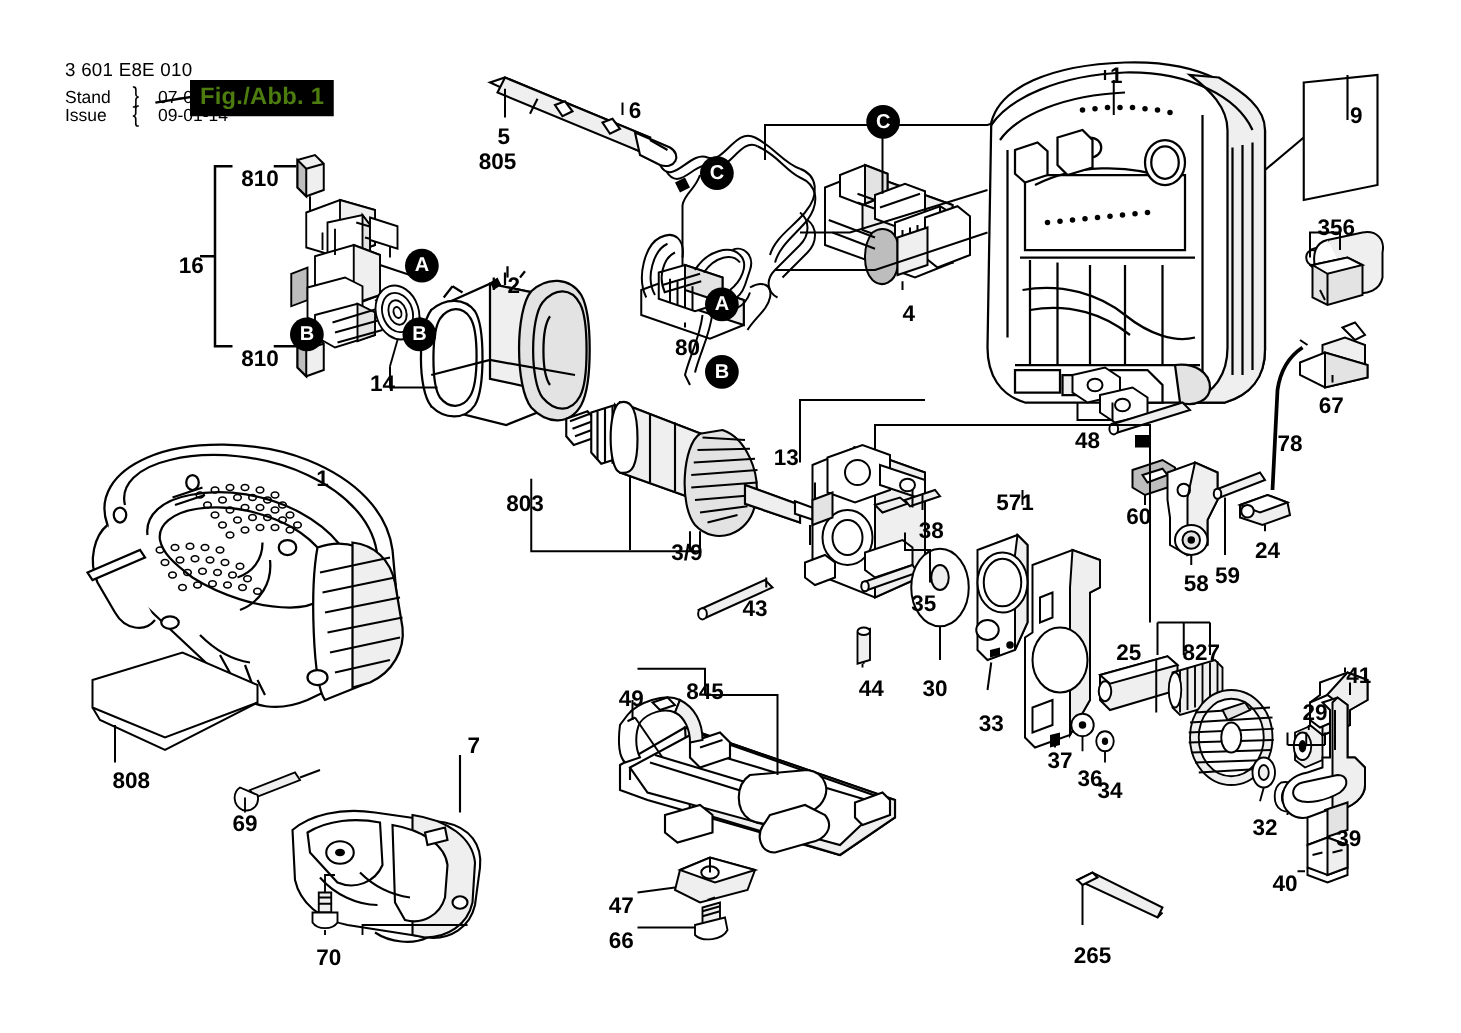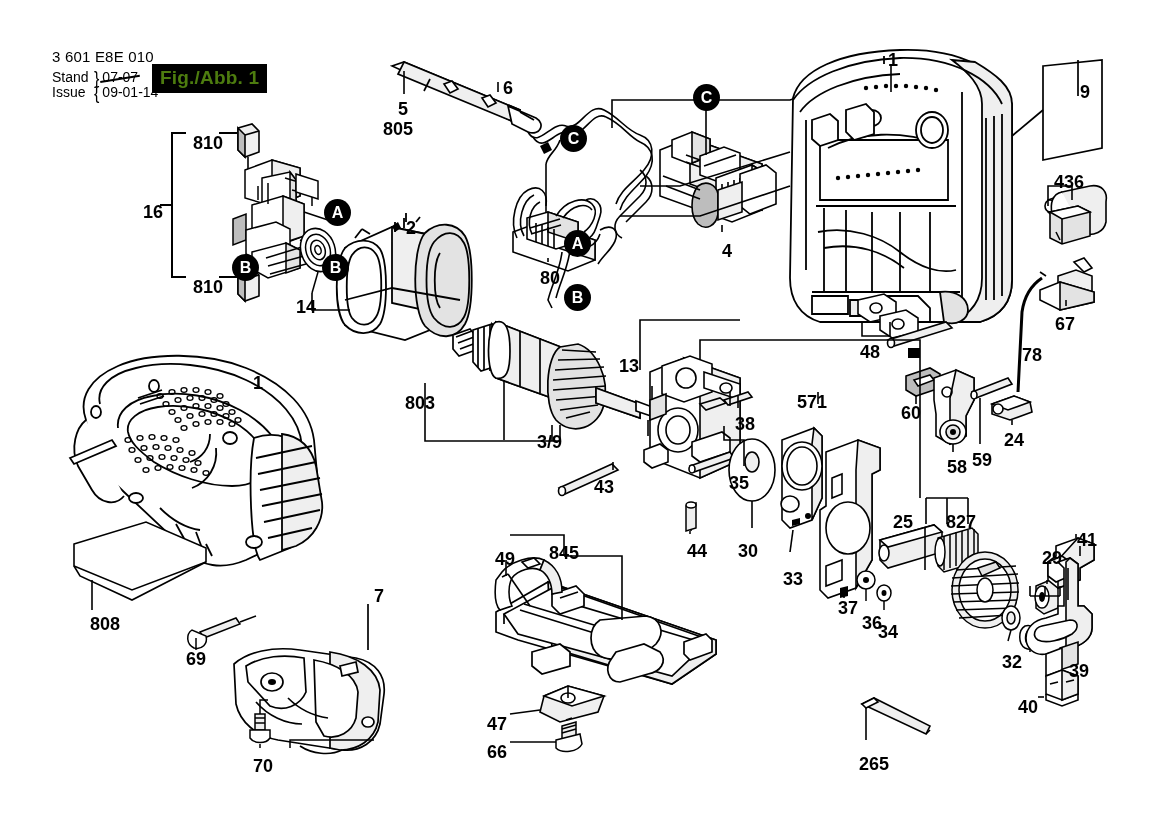--- a/index.html
+++ b/index.html
@@ -3,21 +3,21 @@
 <meta charset="utf-8">
 <style>
   html,body{margin:0;padding:0;background:#fff;}
   body{width:1169px;height:826px;position:relative;overflow:hidden;
        font-family:"Liberation Sans",sans-serif;color:#000;}
   #sheet{position:absolute;left:0;top:0;width:1169px;height:608px;background:#fff;}
   .abs{position:absolute;}
   
   #hdr-partno{left:52px;top:48px;font-size:15px;font-weight:400;letter-spacing:.2px;}
   #hdr-rows{left:52px;top:70px;font-size:14px;line-height:15px;}
-  .hrow{display:flex;align-items:flex-start;height:15px;white-space:nowrap;}
+  .hrow{display:flex;align-items:flex-start;height:15px;white-space:nowrap;gap:12px;}
   .hlabel{width:42px;}
   .brace{font-size:16px;margin:0 3px 0 0;transform:scaleY(1.15);display:inline-block;}
   .strike{position:relative;}
   .strike:after{content:"";position:absolute;left:-2px;right:-2px;top:52%;
      height:1.6px;background:#000;transform:rotate(-9deg);}
   #figbox{left:152px;top:64px;background:#000;color:#4d7c0f;font-size:19px;font-weight:bold;
      padding:3px 8px 4px 8px;letter-spacing:.2px;}
   
   #footer{left:56px;top:723px;font-size:13.5px;line-height:15.2px;}
   
@@ -703,42 +703,42 @@
       <div class="num" style="left: 537px; top: 432px;">3/9</div>
       <div class="num" style="left: 594px; top: 477px;">43</div>
       <div class="num" style="left: 619px; top: 356px;">13</div>
       <div class="num" style="left: 398px; top: 99px;">5</div>
       <div class="num" style="left: 383px; top: 119px;">805</div>
       <div class="num" style="left: 503px; top: 78px;">6</div>
       <div class="num" style="left: 540px; top: 268px;">80</div>
       <div class="num" style="left: 722px; top: 241px;">4</div>
       <div class="num" style="left: 888px; top: 50px;">1</div>
       <div class="num" style="left: 1080px; top: 82px;">9</div>
-      <div class="num" style="left: 1054px; top: 172px;">436</div>
+      <div class="num" style="left: 1054px; top: 172px;">356</div>
       <div class="num" style="left: 1055px; top: 314px;">67</div>
       <div class="num" style="left: 1022px; top: 345px;">78</div>
       <div class="num" style="left: 860px; top: 342px;">48</div>
       <div class="num" style="left: 901px; top: 403px;">60</div>
       <div class="num" style="left: 947px; top: 457px;">58</div>
       <div class="num" style="left: 972px; top: 450px;">59</div>
       <div class="num" style="left: 1004px; top: 430px;">24</div>
       <div class="num" style="left: 797px; top: 392px;">571</div>
       <div class="num" style="left: 735px; top: 414px;">38</div>
       <div class="num" style="left: 729px; top: 473px;">35</div>
       <div class="num" style="left: 687px; top: 541px;">44</div>
       <div class="num" style="left: 738px; top: 541px;">30</div>
       <div class="num" style="left: 783px; top: 569px;">33</div>
       <div class="num" style="left: 838px; top: 598px;">37</div>
       <div class="num" style="left: 862px; top: 613px;">36</div>
       <div class="num" style="left: 878px; top: 622px;">34</div>
       <div class="num" style="left: 893px; top: 512px;">25</div>
       <div class="num" style="left: 946px; top: 512px;">827</div>
       <div class="num" style="left: 1002px; top: 652px;">32</div>
       <div class="num" style="left: 1069px; top: 661px;">39</div>
-      <div class="num" style="left: 1042px; top: 548px;">29</div>
+      <div class="num" style="left: 1042px; top: 560px;">29</div>
       <div class="num" style="left: 1077px; top: 530px;">41</div>
       <div class="num" style="left: 1018px; top: 697px;">40</div>
       <div class="num" style="left: 253px; top: 373px;">1</div>
       <div class="num" style="left: 90px; top: 614px;">808</div>
       <div class="num" style="left: 186px; top: 649px;">69</div>
       <div class="num" style="left: 374px; top: 586px;">7</div>
       <div class="num" style="left: 253px; top: 756px;">70</div>
       <div class="num" style="left: 495px; top: 549px;">49</div>
       <div class="num" style="left: 549px; top: 543px;">845</div>
       <div class="num" style="left: 487px; top: 714px;">47</div>

